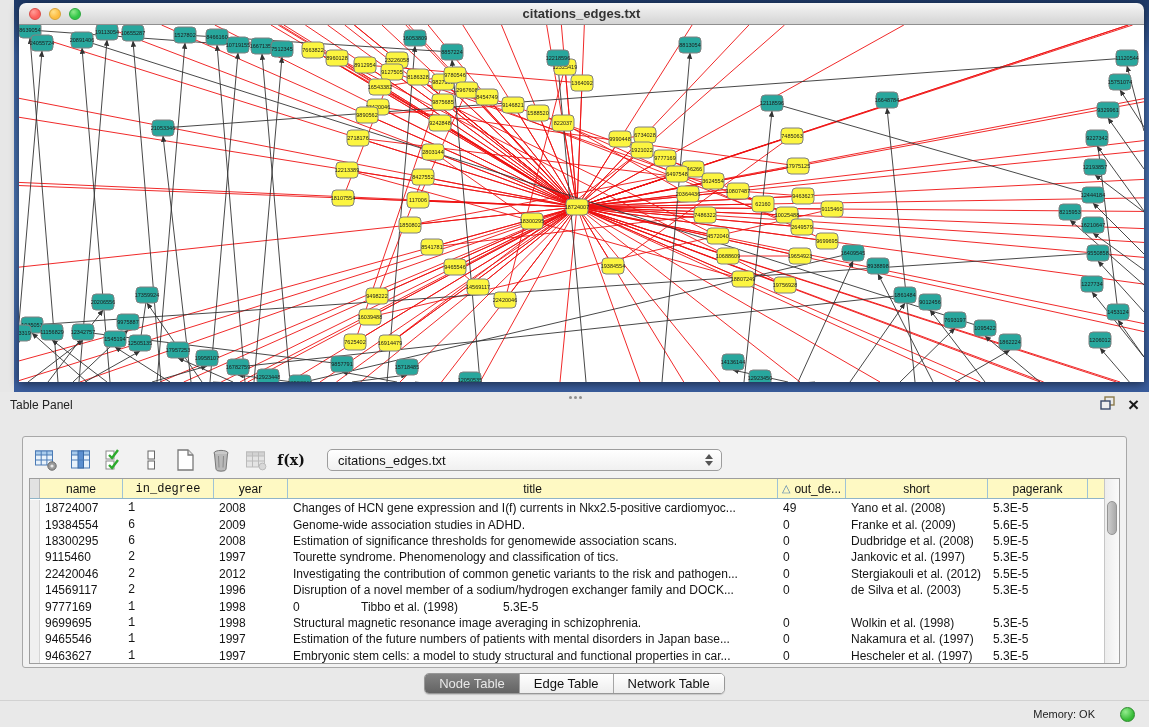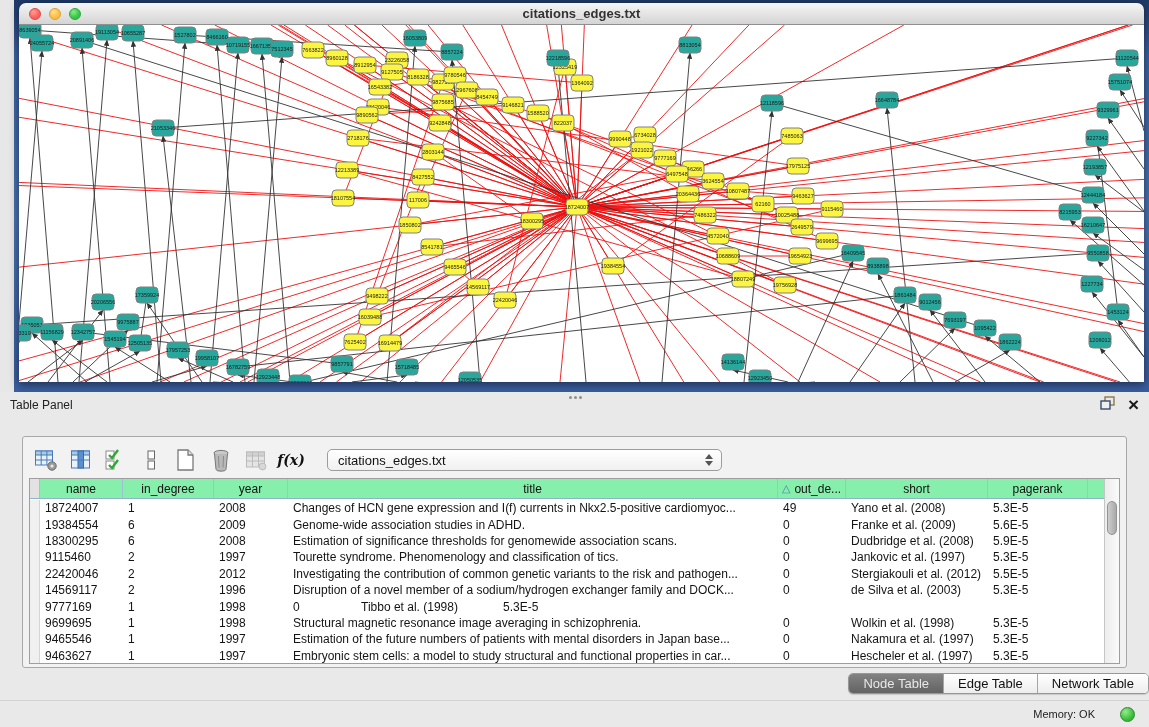--- a/index.html
+++ b/index.html
@@ -30,57 +30,57 @@
   .divider-handle i { width:3px; height:3px; background:#8f8f8f; border-radius:50%; }
   .tp-header { height:26px; display:flex; align-items:center; padding:0 10px;text-align:center; }
   .tp-title { font-size:12px; color:#222; }
   .tp-actions { margin-left:auto; display:flex; align-items:center; gap:12px; }
   .close-ic { font-size:19px; font-weight:bold; color:#1a1a1a; line-height:16px; cursor:default; }
   .tp-inner { position:absolute; left:22px; top:44px; width:1105px; height:232px;
     background:#f2f2f2; border:1px solid #a8a8a8; border-radius:3px; padding:5px 6px 0 6px; }
   .toolbar { height:36px; display:flex; align-items:center; gap:9px; padding-left:4px; }
   .tbtn { width:26px; height:26px; border:none; background:transparent; display:flex;
     align-items:center; justify-content:center; }
-  .fx { font-family:"DejaVu Serif", serif; font-style:italic; font-weight:bold; font-size:14px; color:#111; }
+  .fx { font-family:"DejaVu Serif", serif; font-weight:bold; font-size:14px; color:#111; }
   .combo { margin-left:14px; width:395px; height:22px; border:1px solid #9d9d9d; border-radius:5px;
     background:linear-gradient(#ffffff,#f0f0f0); display:flex; align-items:center;
     padding:0 8px 0 10px; font-size:13px; color:#111; position:relative; }
   .steppers { margin-left:auto; display:flex; flex-direction:column; gap:2px; }
   .steppers b { width:0; height:0; border-left:4px solid transparent; border-right:4px solid transparent; }
   .steppers b.up { border-bottom:5px solid #555; }
   .steppers b.down { border-top:5px solid #555; }
 
   
   .tablewrap { position:relative; height:186px; border:1px solid #9e9e9e; background:#fff; overflow:hidden; }
   .thead { display:flex; height:20px; border-bottom:1px solid #8fb4c8; }
-  .th { background:#86efac; border-right:1px solid #9fc3d6; font-size:12px; color:#111;
+  .th { background:#fef9c3; border-right:1px solid #9fc3d6; font-size:12px; color:#111;
     display:flex; align-items:center; justify-content:center; overflow:hidden; white-space:nowrap; }
   .th.c0 { background:#e2e2e2; border-right:1px solid #bbb; }
   .tbody { position:absolute; top:21px; left:0; right:15px; bottom:0; overflow:hidden; }
   .tr { display:flex; height:16.4px; align-items:center; }
   .td { font-size:12px; color:#141414; padding-left:5px; white-space:nowrap; overflow:hidden;
     text-overflow:ellipsis; }
   .td.c0 { background:#f0f0f0; border-right:1px solid #d5d5d5; height:100%; padding:0; }
   .c0 { width:10px; flex:0 0 10px; }
   .c1 { width:83px; flex:0 0 83px; }
-  .c2 { width:91px; flex:0 0 91px; }
+  .c2 { width:91px; flex:0 0 91px;font-family:Liberation Mono, monospace; }
   .c3 { width:74px; flex:0 0 74px; }
   .c4 { width:490px; flex:0 0 490px; }
   .c5 { width:68px; flex:0 0 68px; }
   .c6 { width:142px; flex:0 0 142px; }
   .c7 { width:100px; flex:0 0 100px; }
   .c8 { flex:1 1 auto; }
   .th.sorted .tri { color:#4d7fae; margin-right:4px; font-size:11px; }
   .vscroll { position:absolute; top:0; right:0; width:15px; bottom:0;
     background:linear-gradient(90deg,#ededed,#fafafa); border-left:1px solid #c6c6c6; }
   .vthumb { position:absolute; top:22px; left:2px; width:10px; height:34px; border-radius:6px;
     background:linear-gradient(90deg,#cdcdcd,#a9a9a9); border:1px solid #949494; }
 
   
-  .tabs { position:absolute; left:0; right:0; top:281px; display:flex; justify-content:flex-end; }
+  .tabs { position:absolute; left:0; right:0; top:281px; display:flex; justify-content:center; }
   .tabgroup { display:flex; border:1px solid #979797; border-radius:5px; overflow:hidden;
     background:#fff; box-shadow:0 1px 1px rgba(0,0,0,.15); height:21px; }
   .tab { font-size:13px; padding:0 14px; display:flex; align-items:center; color:#111;
     background:linear-gradient(#ffffff,#ededed); border-right:1px solid #a5a5a5; }
   .tab:last-child { border-right:none; }
   .tab.active { background:linear-gradient(#828282,#636363); color:#e8e8e8; }
 
   
   .statusbar { position:absolute; left:0; right:0; bottom:0; height:27px; border-top:1px solid #d2d2d2;
     display:flex; align-items:center; justify-content:flex-end; padding-right:14px; gap:25px; }

